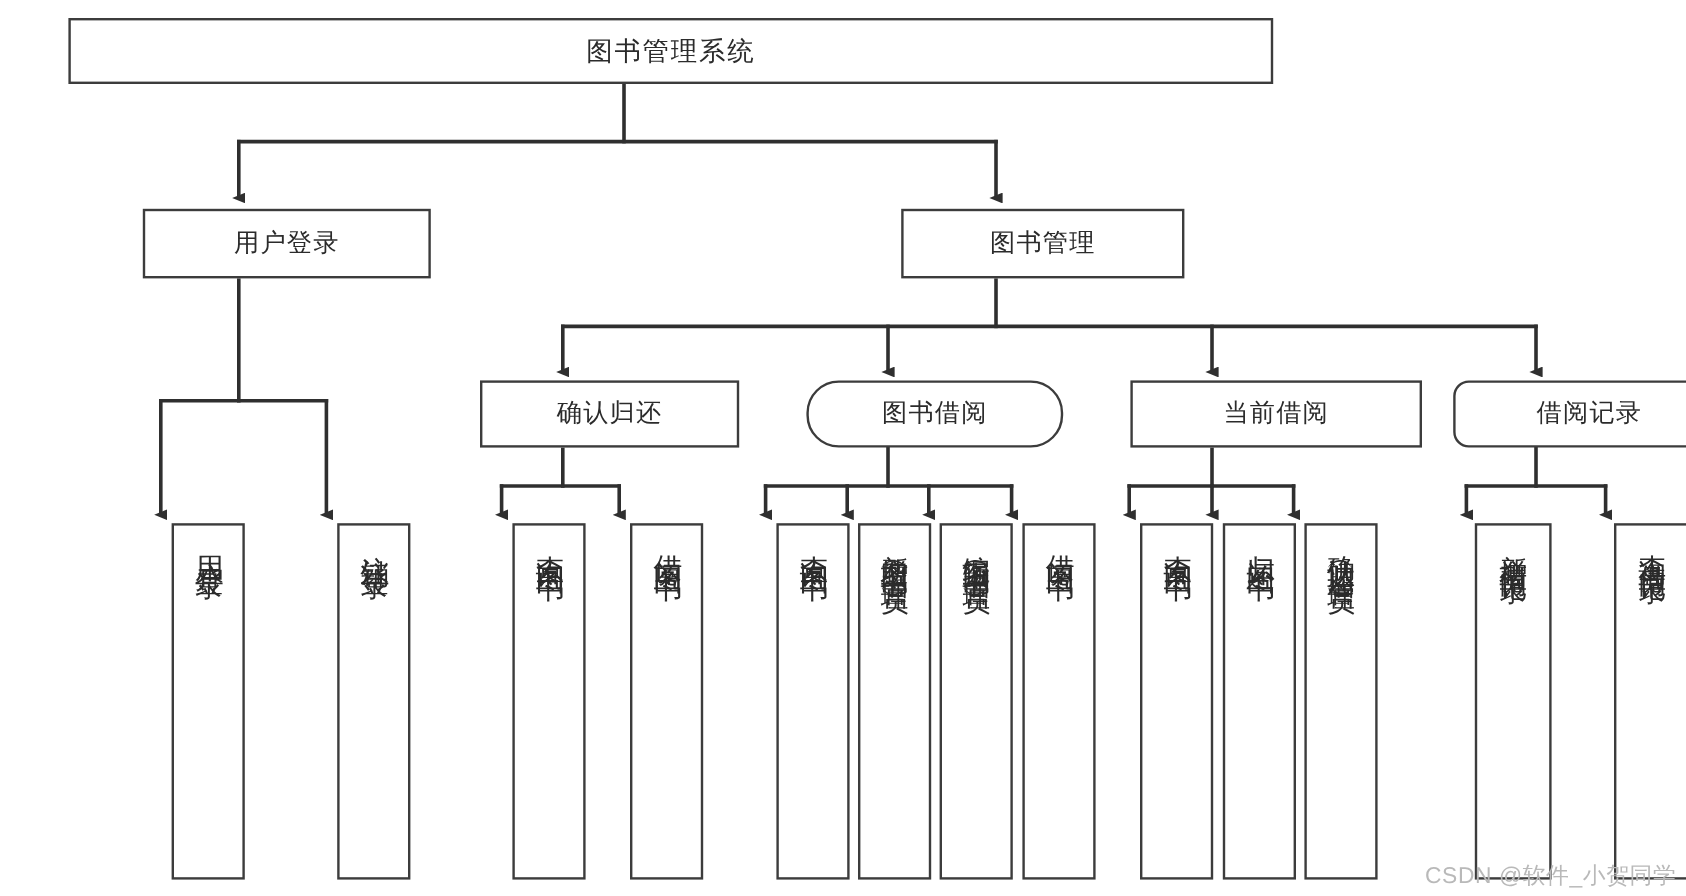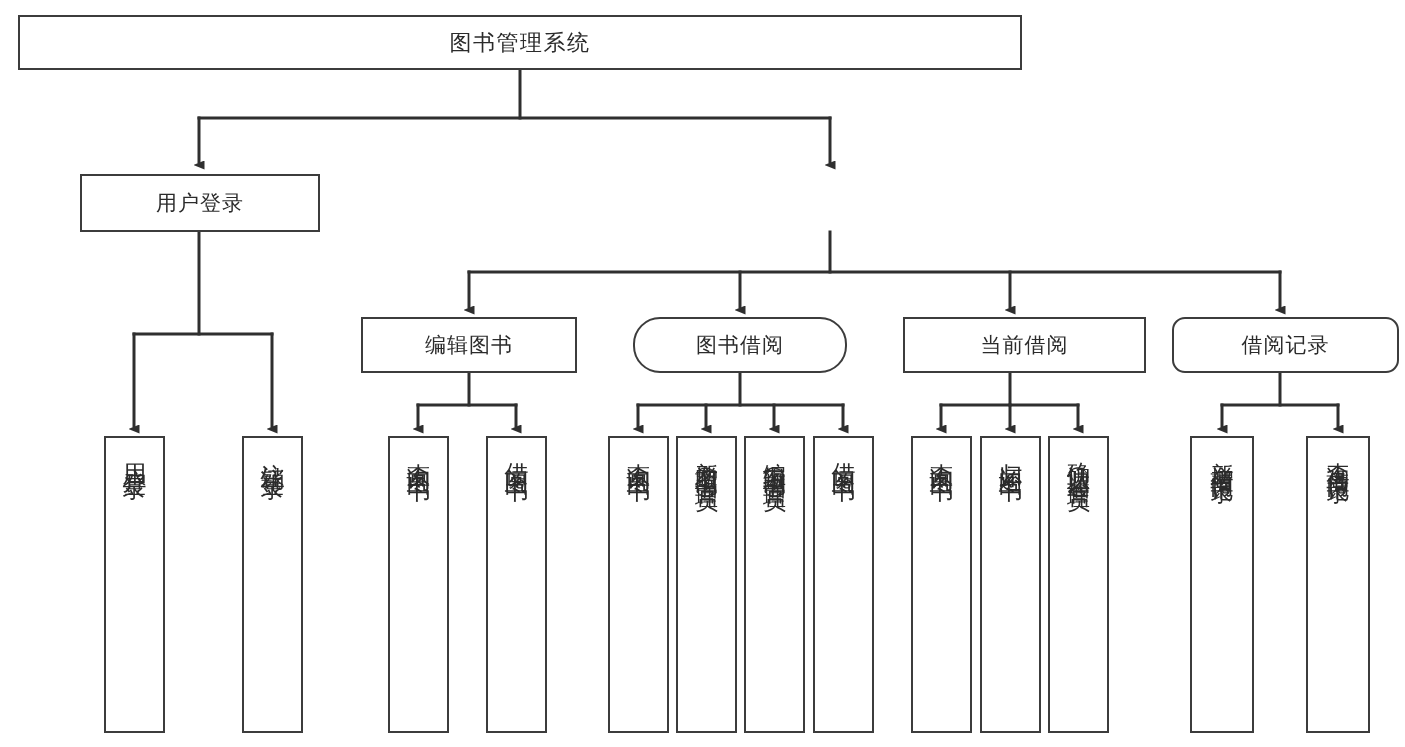--- a/index.html
+++ b/index.html
@@ -17,20 +17,21 @@
   .node{
     position:absolute;
     box-sizing:border-box;
     background:#ffffff;
     border:2px solid #3c3c3c;
     display:flex;
     align-items:center;
     justify-content:center;
     color:#2b2b2b;
     z-index:2;
+    margin-left:39px;
   }
   .node .lbl{
     display:block;
     text-align:center;
     line-height:1.18;
     white-space:nowrap;
   }
   
   .h-node .lbl{font-size:21px;letter-spacing:1px;}
   #node-root .lbl{font-size:22px;letter-spacing:1.5px;}
@@ -118,23 +119,26 @@
   </svg>
 
   <div class="node h-node" id="node-root" style="left:18px;top:15px;width:1004px;height:55px;">
     <span class="lbl">图书管理系统</span>
   </div>
 
   <div class="node h-node" style="left:80px;top:174px;width:240px;height:58px;">
     <span class="lbl">用户登录</span>
   </div>
 
+  <div class="node h-node" style="left:712px;top:174px;width:236px;height:58px;">
+    <span class="lbl">图书管理</span>
+  </div>
 
   <div class="node h-node" style="left:361px;top:317px;width:216px;height:56px;">
-    <span class="lbl">编辑图书</span>
+    <span class="lbl">确认归还</span>
   </div>
 
   <div class="node h-node" style="left:633px;top:317px;width:214px;height:56px;border-radius:27px;">
     <span class="lbl">图书借阅</span>
   </div>
 
   <div class="node h-node" style="left:903px;top:317px;width:243px;height:56px;">
     <span class="lbl">当前借阅</span>
   </div>
 
@@ -187,13 +191,14 @@
   </div>
 
   <div class="node v-node tall-text" style="left:1190px;top:436px;width:64px;height:297px;">
     <span class="lbl">新增借阅记录</span>
   </div>
 
   <div class="node v-node tall-text" style="left:1306px;top:436px;width:64px;height:297px;">
     <span class="lbl">查询借阅记录</span>
   </div>
 
+  <div id="watermark">CSDN @软件_小贺同学</div>
 </div>
 
 </body></html>

